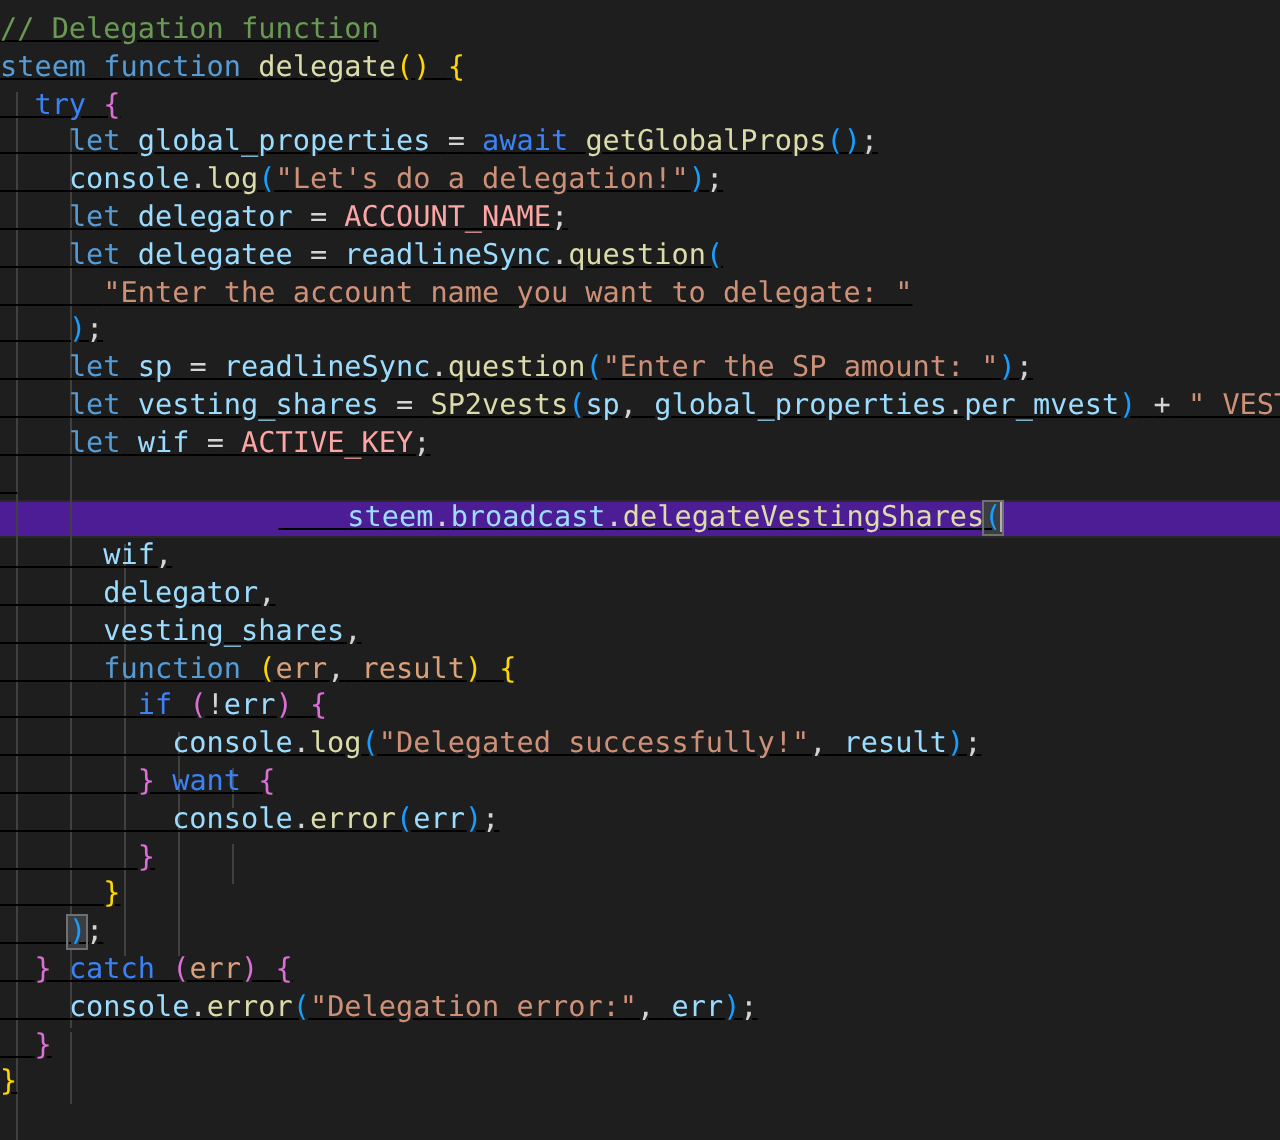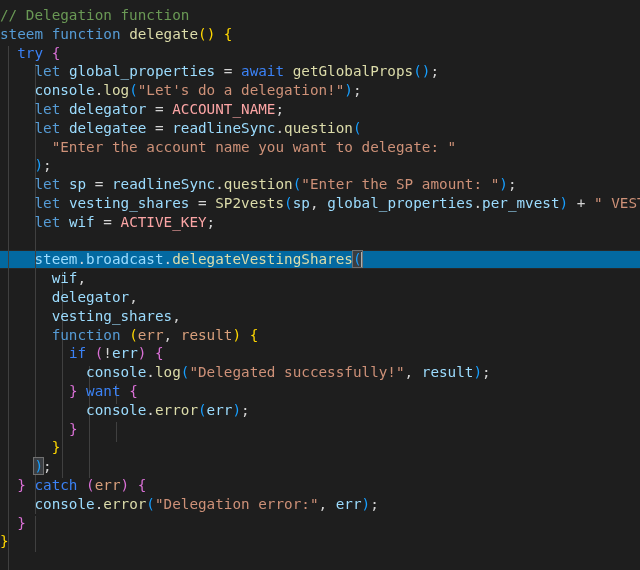--- a/index.html
+++ b/index.html
@@ -13,34 +13,36 @@
     overflow: hidden;
     font-family: "DejaVu Sans Mono", monospace;
   }
   #editor {
     position: relative;
     width: 640px;
     height: 496px;
     background: #1e1e1e;
     padding-top: 6px;
     box-sizing: border-box;
+    text-decoration: underline;
   }
   .code-line {
     position: relative;
     height: 18.8px;
     line-height: 18.8px;
     font-size: 14.3px;
     white-space: pre;
     letter-spacing: 0px;
     color: #d4d4d4;
     padding-left: 0px;
   }
   .code-line.current {
-    background: #0369a1;
+    background: #4c1d95;
     box-shadow: inset 0 1px 0 #282828, inset 0 -1px 0 #282828;
+    text-align: center;
   }
   .ln-text { position: relative; z-index: 2; }
   
   .guides {
     position: absolute;
     top: 0; left: 0; right: 0; bottom: 0;
     z-index: 1;
     pointer-events: none;
   }
   .guide {

